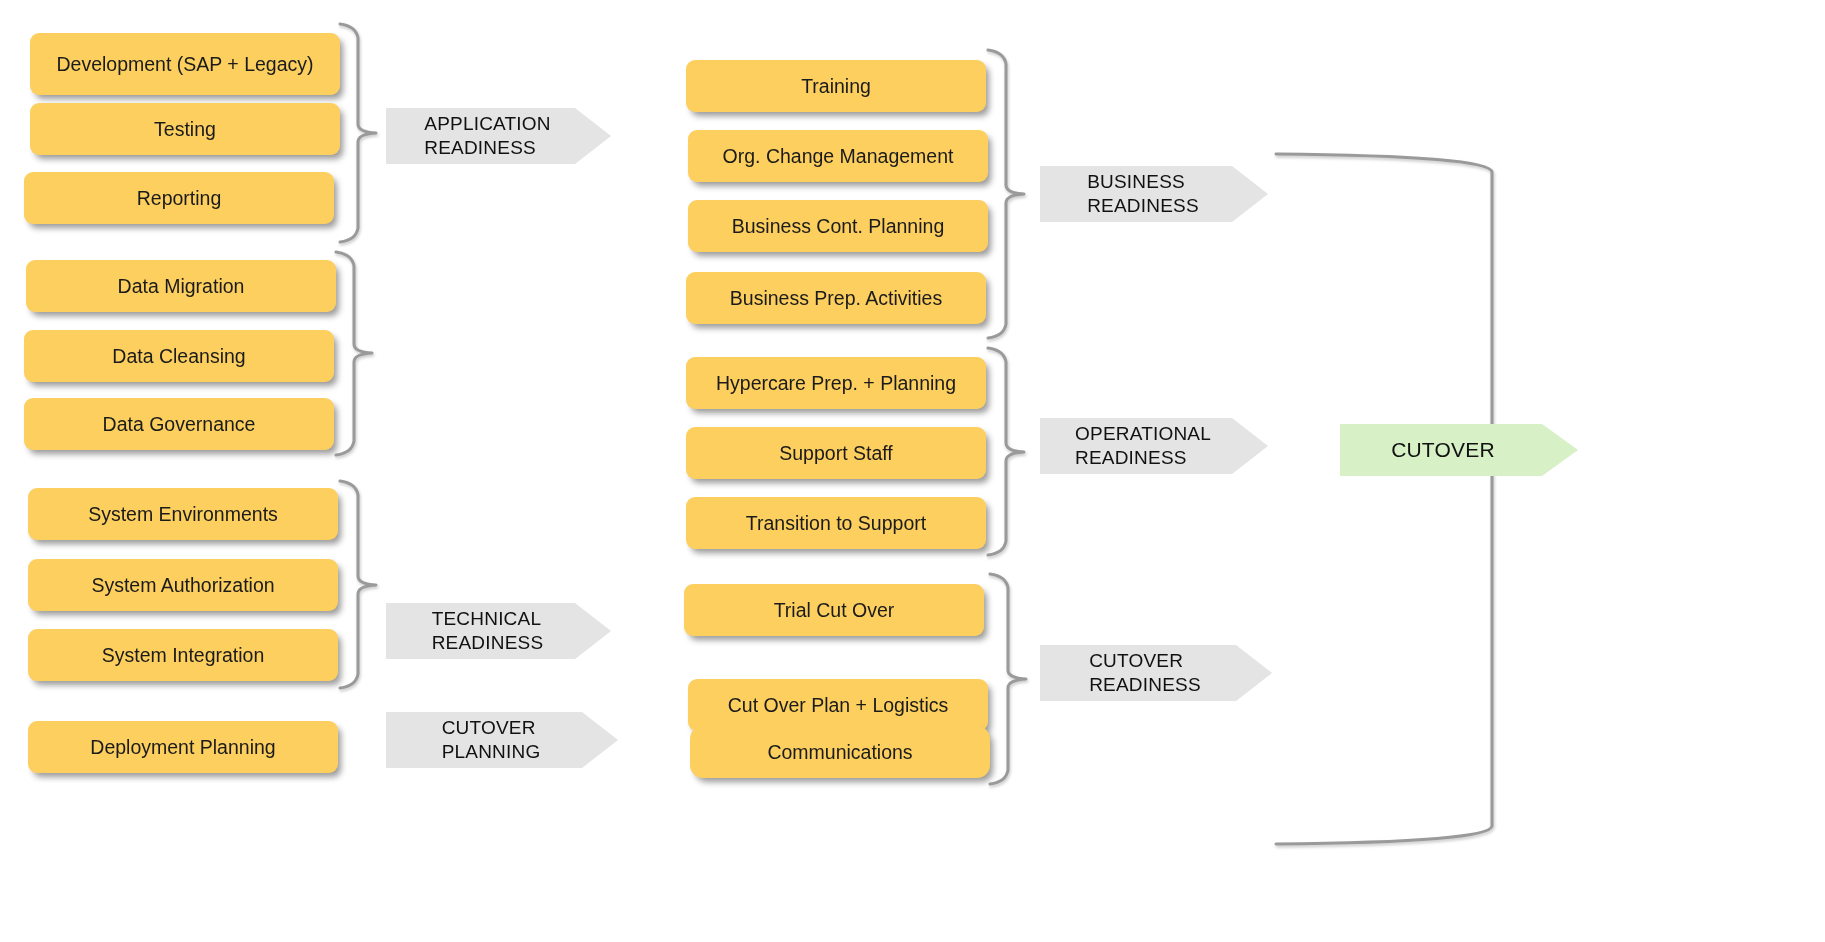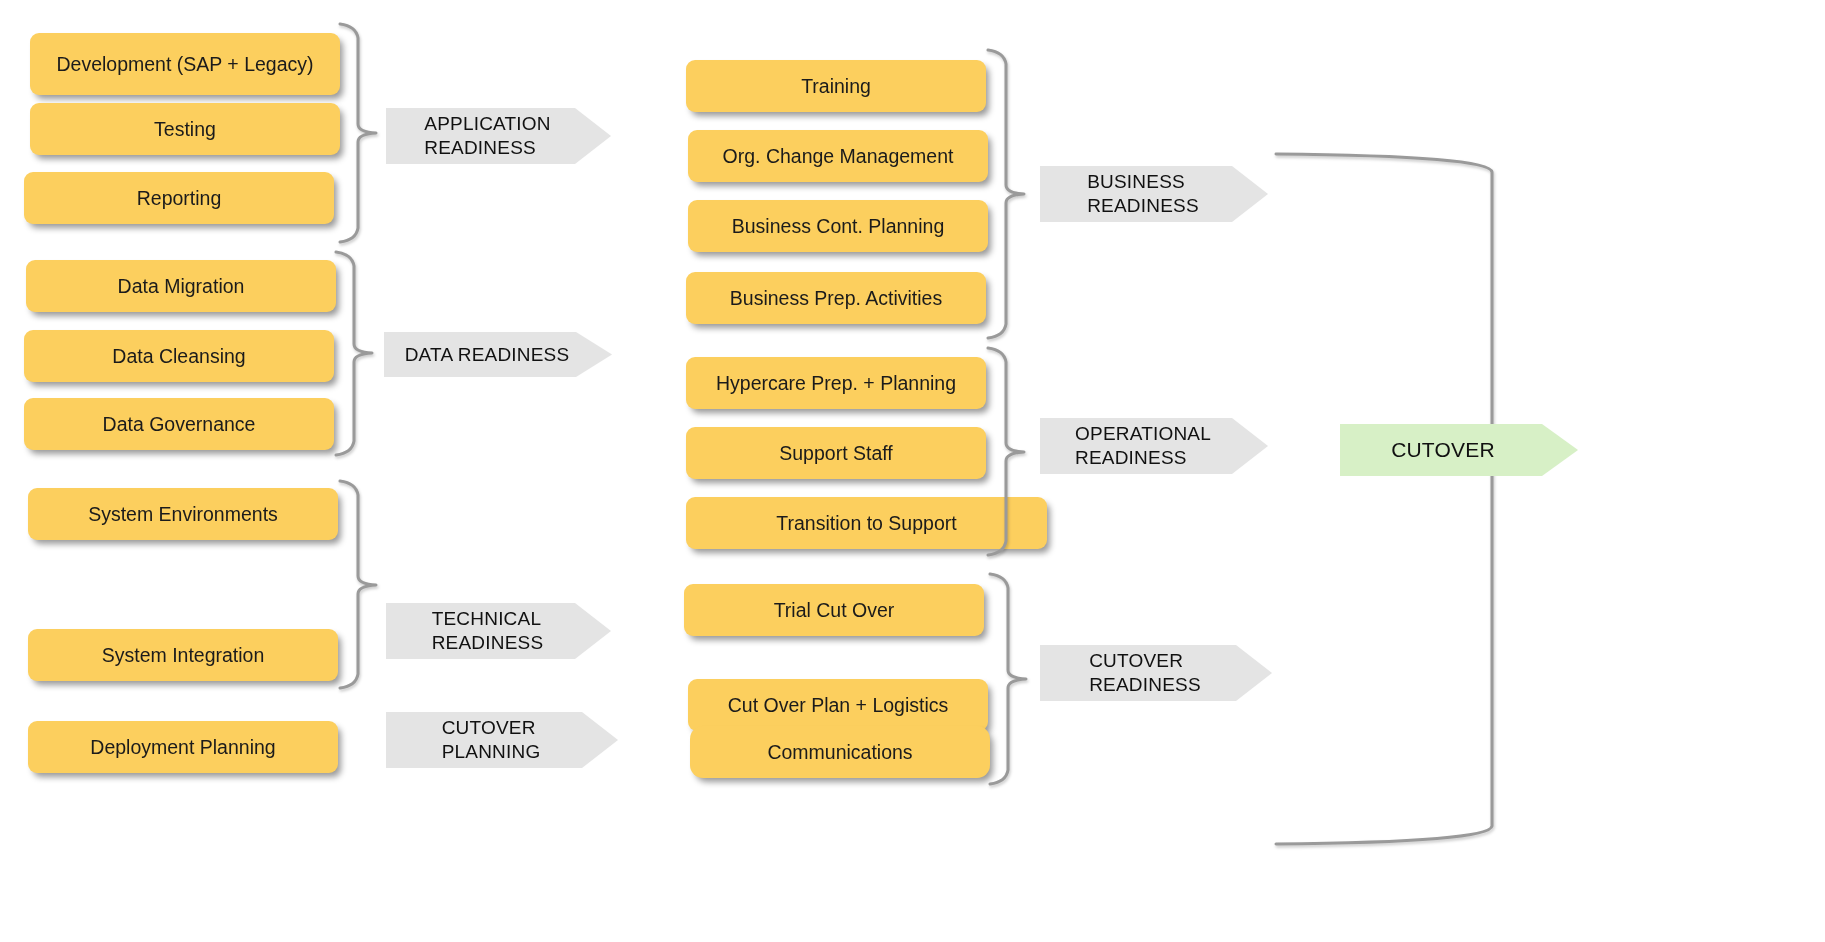--- a/index.html
+++ b/index.html
@@ -70,32 +70,33 @@
 
   <div class="task" style="left:30px; top:33px; width:310px; height:62px;">Development (SAP + Legacy)</div>
   <div class="task" style="left:30px; top:103px; width:310px; height:52px;">Testing</div>
   <div class="task" style="left:24px; top:172px; width:310px; height:52px;">Reporting</div>
 
   <div class="task" style="left:26px; top:260px; width:310px; height:52px;">Data Migration</div>
   <div class="task" style="left:24px; top:330px; width:310px; height:52px;">Data Cleansing</div>
   <div class="task" style="left:24px; top:398px; width:310px; height:52px;">Data Governance</div>
 
   <div class="task" style="left:28px; top:488px; width:310px; height:52px;">System Environments</div>
+  <div class="task" style="left:28px; top:559px; width:310px; height:52px;">System Authorization</div>
   <div class="task" style="left:28px; top:629px; width:310px; height:52px;">System Integration</div>
 
   <div class="task" style="left:28px; top:721px; width:310px; height:52px;">Deployment Planning</div>
 
   <div class="task" style="left:686px; top:60px; width:300px; height:52px;">Training</div>
   <div class="task" style="left:688px; top:130px; width:300px; height:52px;">Org. Change Management</div>
   <div class="task" style="left:686px; top:272px; width:300px; height:52px;">Business Prep. Activities</div>
   <div class="task" style="left:688px; top:200px; width:300px; height:52px;">Business Cont. Planning</div>
 
   <div class="task" style="left:686px; top:357px; width:300px; height:52px;">Hypercare Prep. + Planning</div>
   <div class="task" style="left:686px; top:427px; width:300px; height:52px;">Support Staff</div>
-  <div class="task" style="left:686px; top:497px; width:361px; height:52px;">Transition to Support</div>
+  <div class="task" style="left:686px; top:497px; width:300px; height:52px;">Transition to Support</div>
 
   <div class="task" style="left:684px; top:584px; width:300px; height:52px;">Trial Cut Over</div>
   <div class="task" style="left:688px; top:655px; width:300px; height:52px;margin-top:24px;">Cut Over Plan + Logistics</div>
   <div class="task" style="left:690px; top:726px; width:300px; height:52px;border-radius:13px;">Communications</div>
 
   <svg class="brk" style="left:336px; top:20px;" width="60" height="225" viewBox="0 0 60 225">
     <path d="M4 4 Q20 6 22 18 L22 104 Q22 112 40 113 Q22 114 22 122 L22 208 Q20 220 4 222"></path>
   </svg>
 
   <svg class="brk" style="left:332px; top:248px;" width="60" height="210" viewBox="0 0 60 210">
@@ -122,23 +123,20 @@
     <path d="M6 4 Q220 6 222 22 L222 290 Q222 300 262 301 Q222 302 222 312 L222 676 Q220 692 6 694"></path>
   </svg>
 
   <div class="chev" style="left:386px; top:108px; width:225px; height:56px;">
     <span style="display:block">
       <span>APPLICATION</span><br>
       <span>READINESS</span>
     </span>
   </div>
 
-  <div class="chev" style="left:384px; top:332px; width:228px; height:45px;">
-    <span>DATA READINESS</span>
-  </div>
 
   <div class="chev" style="left:386px; top:563px; width:225px; height:56px;margin-top:40px;">
     <span style="display:block">
       <span>TECHNICAL</span><br>
       <span>READINESS</span>
     </span>
   </div>
 
   <div class="chev" style="left:386px; top:712px; width:232px; height:56px;">
     <span style="display:block">

